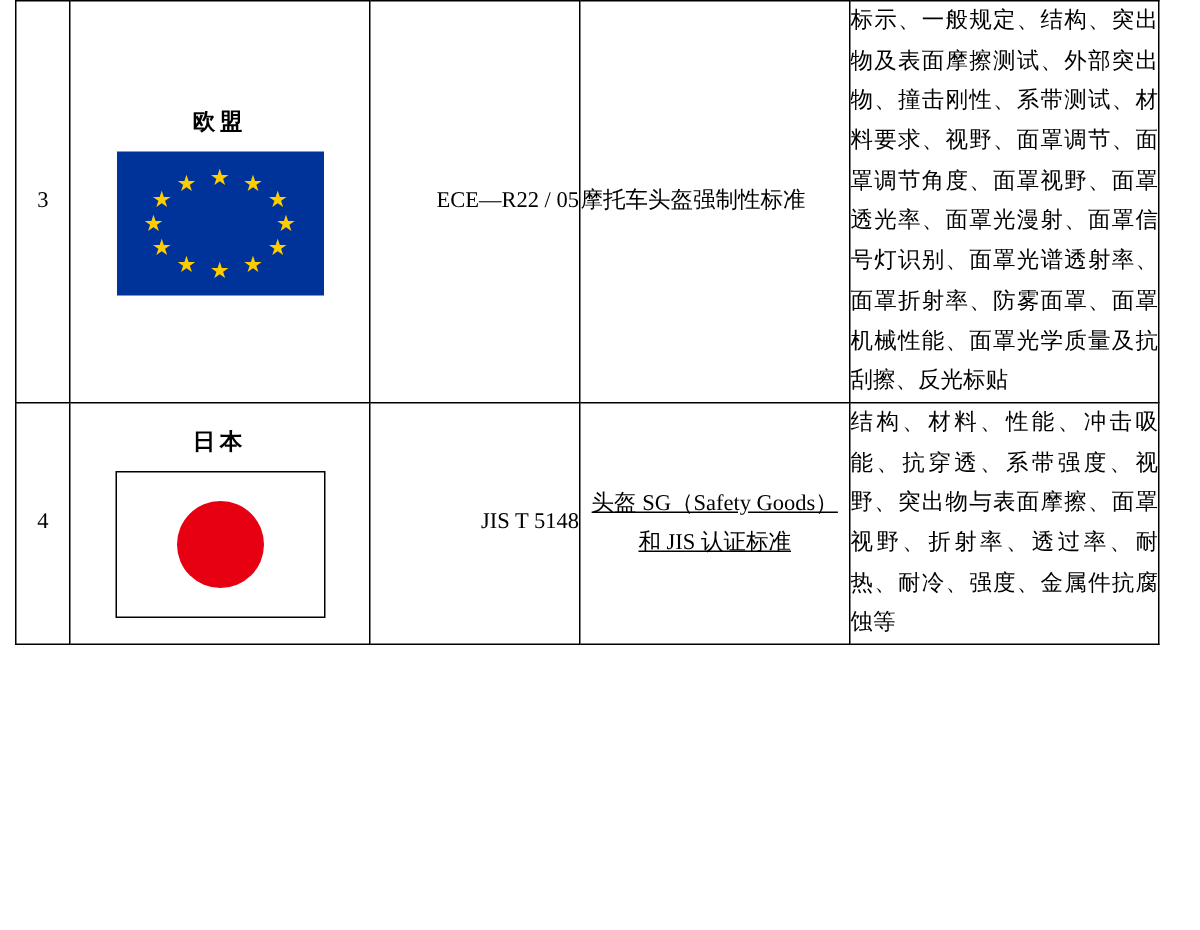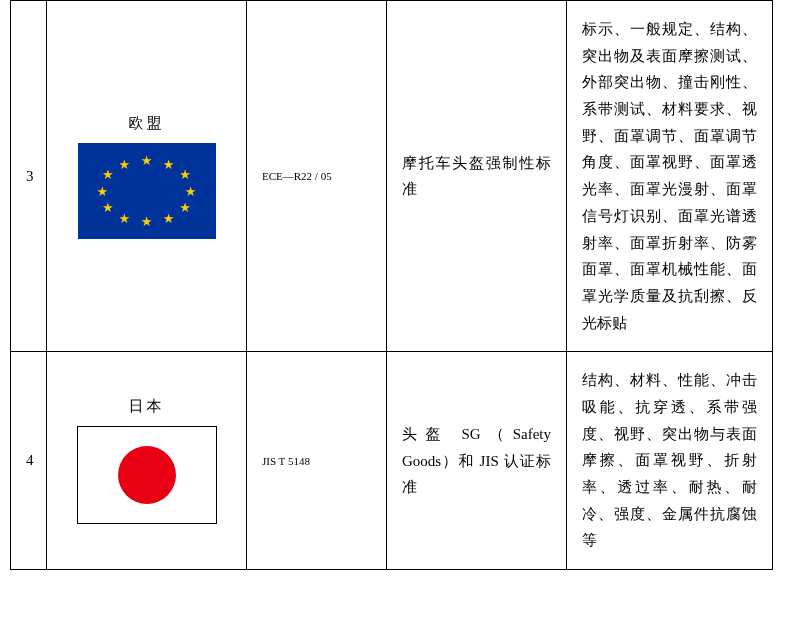--- a/index.html
+++ b/index.html
@@ -22,36 +22,37 @@
   }
   table.std-table {
     border-collapse: collapse;
     width: 762px;
     margin: 0 0 0 10px;
     table-layout: fixed;
   }
   table.std-table td {
     border: 1px solid #000000;
     vertical-align: middle;
-    padding: 15px;
+    padding: 0;
   }
   col.c-index { width: 36px; }
   col.c-region { width: 200px; }
   col.c-code { width: 140px; }
   col.c-name { width: 180px; }
   col.c-scope { width: 206px; }
 
   .cell-index {
     text-align: center;
     font-size: 15px;
     font-family: "Liberation Serif", serif;
   }
   .cell-region {
     text-align: center;
     padding: 10px 6px;
+    font-weight: bold;
   }
   .region-label {
     font-size: 15px;
     letter-spacing: 3px;
     margin-bottom: 10px;
   }
   .flag-wrap {
     display: flex;
     justify-content: center;
     align-items: center;
@@ -88,33 +89,35 @@
     left: 50%;
     top: 50%;
     transform: translate(-50%, -50%);
     width: 58px;
     height: 58px;
     border-radius: 50%;
     background: #E60012;
   }
 
   .cell-code {
-    text-align: left;
-    font-size: 11px;
+    text-align: right;
+    font-size: 15px;
     padding: 6px 4px;
     margin-top: 36px;
   }
   .cell-name {
     font-size: 15px;
     padding: 6px 10px;
     line-height: 1.75;
     text-align: justify;
     margin-top: 48px;
   }
   .cell-name.centered {
+    text-align: center;
+    text-decoration: underline;
   }
   .cell-scope {
     font-size: 15px;
     padding: 8px 9px;
     line-height: 1.78;
     text-align: justify;
     text-justify: inter-ideograph;
     vertical-align: top;
   }
   .row-eu .cell-scope { vertical-align: top; }

